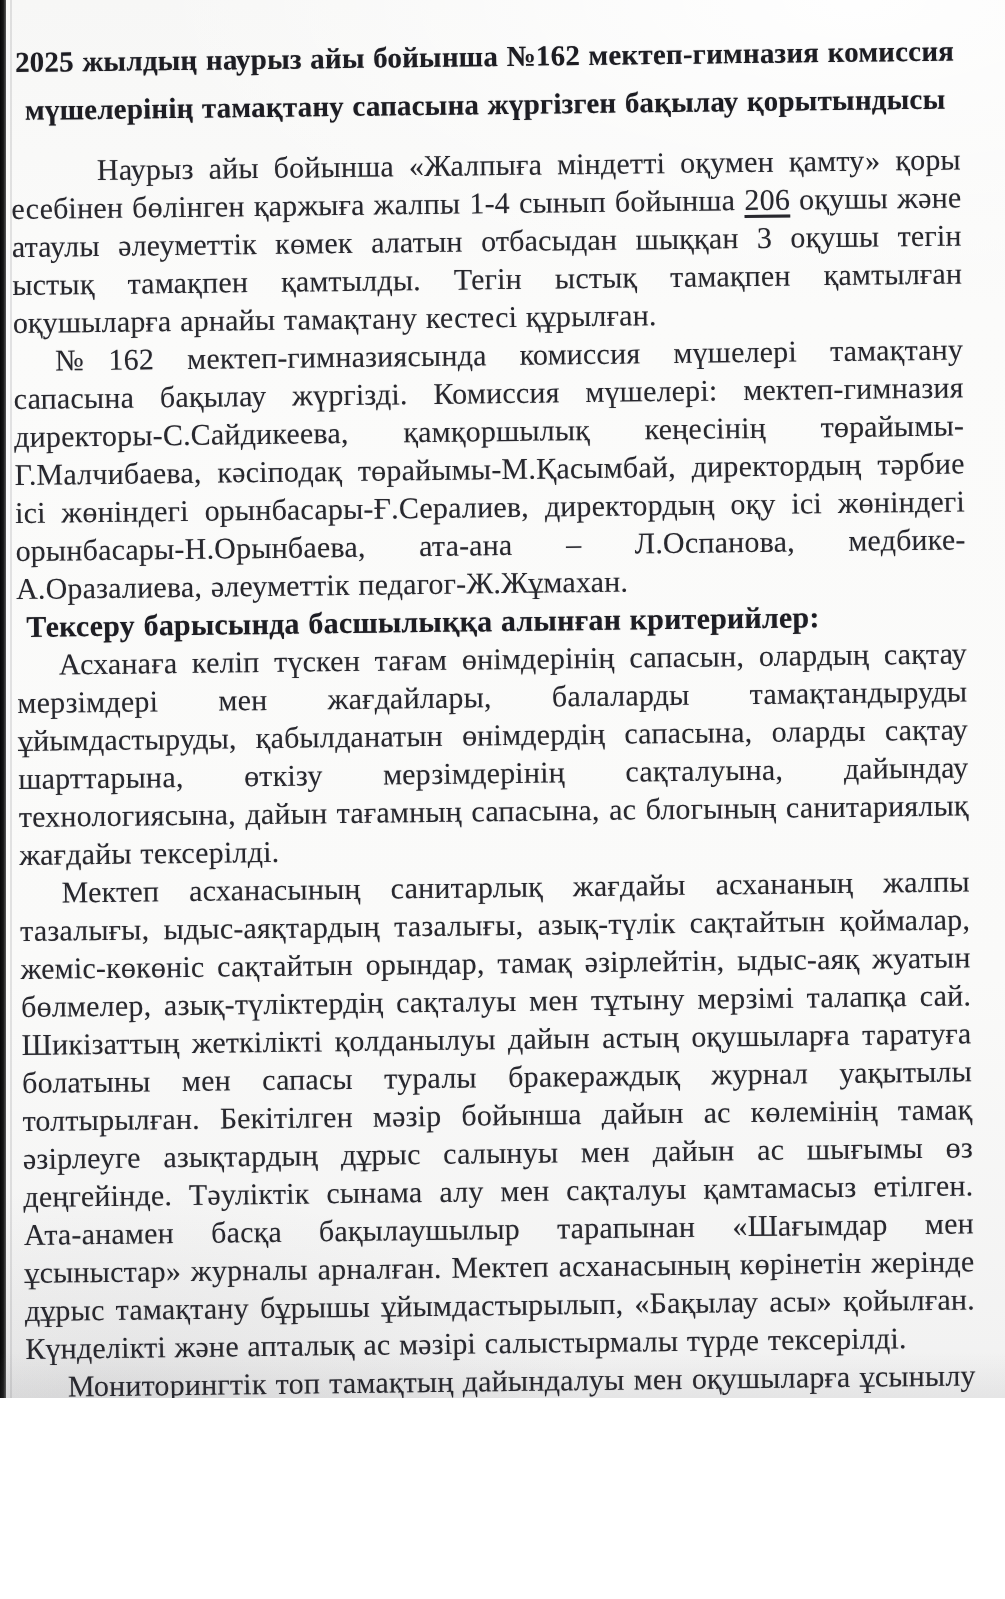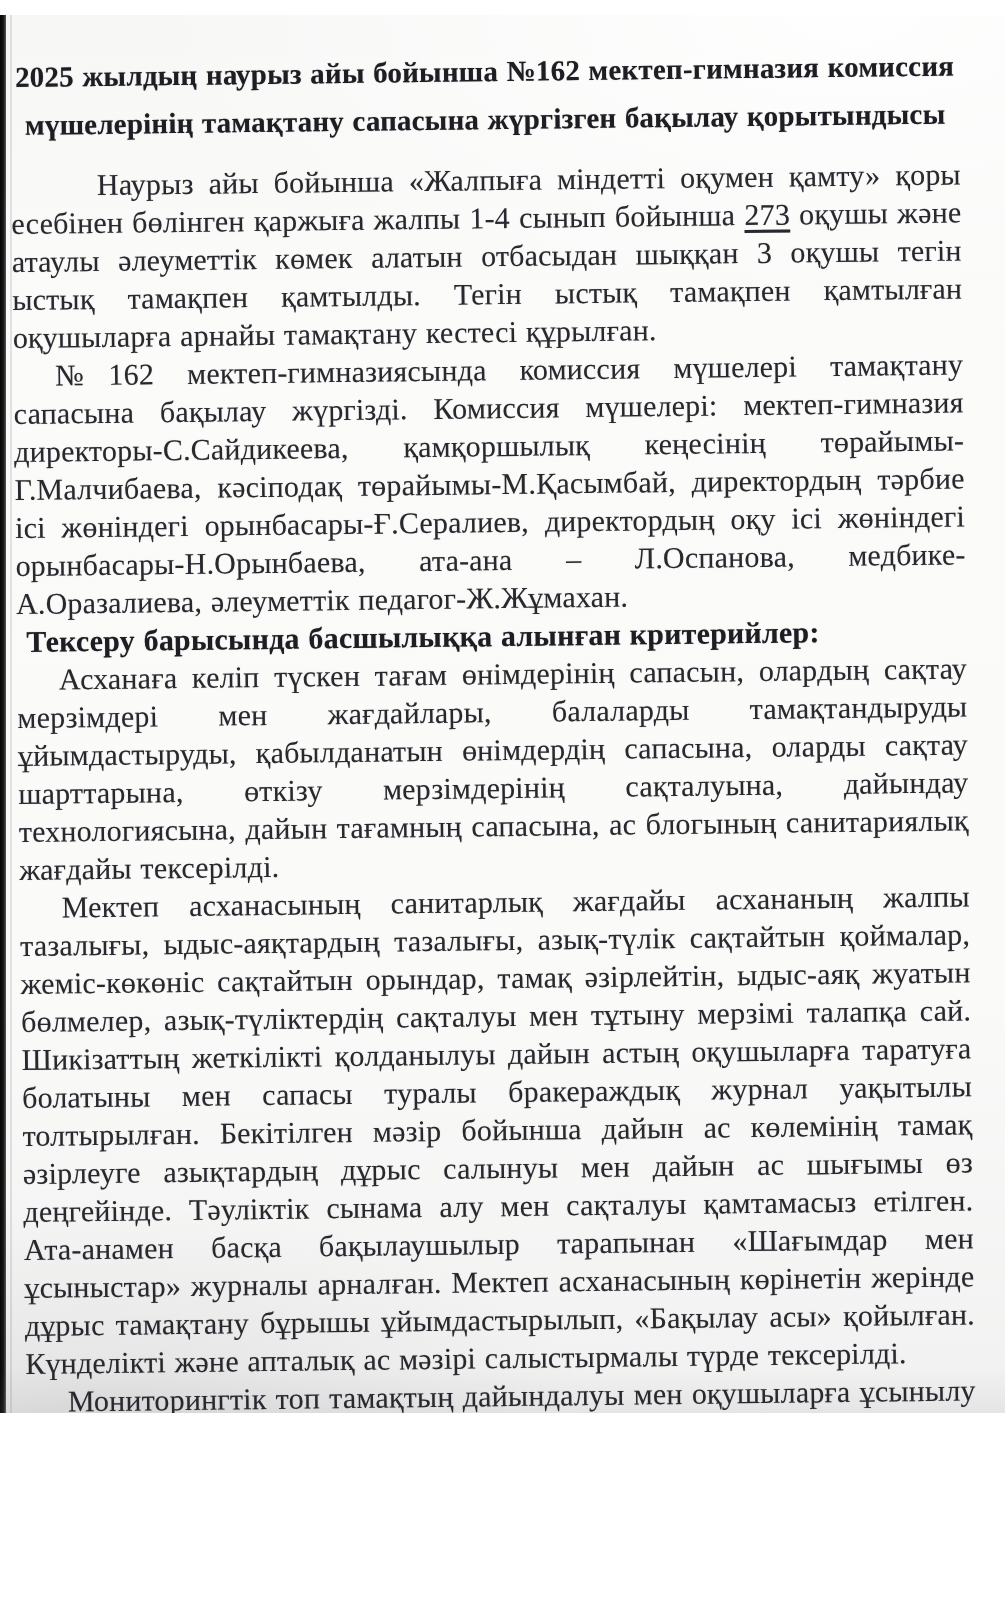--- a/index.html
+++ b/index.html
@@ -10,21 +10,20 @@
     overflow: hidden;
   }
   .scan {
     position: relative;
     width: 1005px; height: 1398px;
     overflow: hidden;
     background:
       radial-gradient(1200px 500px at 85% 0%, rgba(255,255,255,0.9), rgba(255,255,255,0) 60%),
       radial-gradient(700px 300px at 10% 100%, rgba(90,90,95,0.10), rgba(90,90,95,0) 70%),
       linear-gradient(180deg, #f7f7f6 0%, #fbfbfa 22%, #fafaf9 70%, #f1f1f1 100%);
-    margin-top: 15px;
   }
   
   .edge-strip {
     position: absolute; left: 0; top: 0;
     width: 6px; height: 1553px;
     background: linear-gradient(90deg, #060606 0%, #151515 55%, #5a5a5a 100%);
   }
   .edge-line {
     position: absolute; left: 10px; top: 0;
     width: 2px; height: 1556px;
@@ -91,21 +90,21 @@
   <div class="bottom-shade"></div>
   <div class="smudge"></div>
 
   <div class="content">
 
     <h1 class="doc-title">
       <span class="tline">2025 жылдың наурыз айы бойынша №162 мектеп-гимназия комиссия</span>
       <span class="tline">мүшелерінің тамақтану сапасына жүргізген бақылау қорытындысы</span>
     </h1>
 
-    <p class="para first"><span>Наурыз айы бойынша «Жалпыға міндетті оқумен қамту» қоры есебінен бөлінген қаржыға жалпы 1-4 сынып бойынша </span><span class="u">273</span><span> оқушы және атаулы әлеуметтік көмек алатын отбасыдан шыққан 3 оқушы тегін ыстық тамақпен қамтылды. Тегін ыстық тамақпен қамтылған оқушыларға арнайы тамақтану кестесі құрылған.</span></p>
+    <p class="para first"><span>Наурыз айы бойынша «Жалпыға міндетті оқумен қамту» қоры есебінен бөлінген қаржыға жалпы 1-4 сынып бойынша </span><span class="u">206</span><span> оқушы және атаулы әлеуметтік көмек алатын отбасыдан шыққан 3 оқушы тегін ыстық тамақпен қамтылды. Тегін ыстық тамақпен қамтылған оқушыларға арнайы тамақтану кестесі құрылған.</span></p>
 
     <p class="para">№162 мектеп-гимназиясында комиссия мүшелері тамақтану сапасына бақылау жүргізді. Комиссия мүшелері: мектеп-гимназия директоры-С.Сайдикеева, қамқоршылық кеңесінің төрайымы-Г.Малчибаева, кәсіподақ төрайымы-М.Қасымбай, директордың тәрбие ісі жөніндегі орынбасары-Ғ.Сералиев, директордың оқу ісі жөніндегі орынбасары-Н.Орынбаева, ата-ана – Л.Оспанова, медбике-А.Оразалиева, әлеуметтік педагог-Ж.Жұмахан.</p>
 
     <p class="criteria">Тексеру барысында басшылыққа алынған критерийлер:</p>
 
     <p class="para">Асханаға келіп түскен тағам өнімдерінің сапасын, олардың сақтау мерзімдері мен жағдайлары, балаларды тамақтандыруды ұйымдастыруды, қабылданатын өнімдердің сапасына, оларды сақтау шарттарына, өткізу мерзімдерінің сақталуына, дайындау технологиясына, дайын тағамның сапасына, ас блогының санитариялық жағдайы тексерілді.</p>
 
     <p class="para">Мектеп асханасының санитарлық жағдайы асхананың жалпы тазалығы, ыдыс-аяқтардың тазалығы, азық-түлік сақтайтын қоймалар, жеміс-көкөніс сақтайтын орындар, тамақ әзірлейтін, ыдыс-аяқ жуатын бөлмелер, азық-түліктердің сақталуы мен тұтыну мерзімі талапқа сай. Шикізаттың жеткілікті қолданылуы дайын астың оқушыларға таратуға болатыны мен сапасы туралы бракераждық журнал уақытылы толтырылған. Бекітілген мәзір бойынша дайын ас көлемінің тамақ әзірлеуге азықтардың дұрыс салынуы мен дайын ас шығымы өз деңгейінде. Тәуліктік сынама алу мен сақталуы қамтамасыз етілген. Ата-анамен басқа бақылаушылыр тарапынан «Шағымдар мен ұсыныстар» журналы арналған. Мектеп асханасының көрінетін жерінде дұрыс тамақтану бұрышы ұйымдастырылып, «Бақылау асы» қойылған. Күнделікті және апталық ас мәзірі салыстырмалы түрде тексерілді.</p>
 
     <p class="para">Мониторингтік топ тамақтың дайындалуы мен оқушыларға ұсынылу уақытында бақылады. Балаларға ұсынылатын өнім талапқа сай. Тағамдар ас мәзіріне сай күнделікті жаңадан әзірленеді. Әлеуметтік педагог оқушылардың уақытылы асхана тарапынан тамақтануын қадағалап, тіркеу журналына белгілеп отырды.</p>

